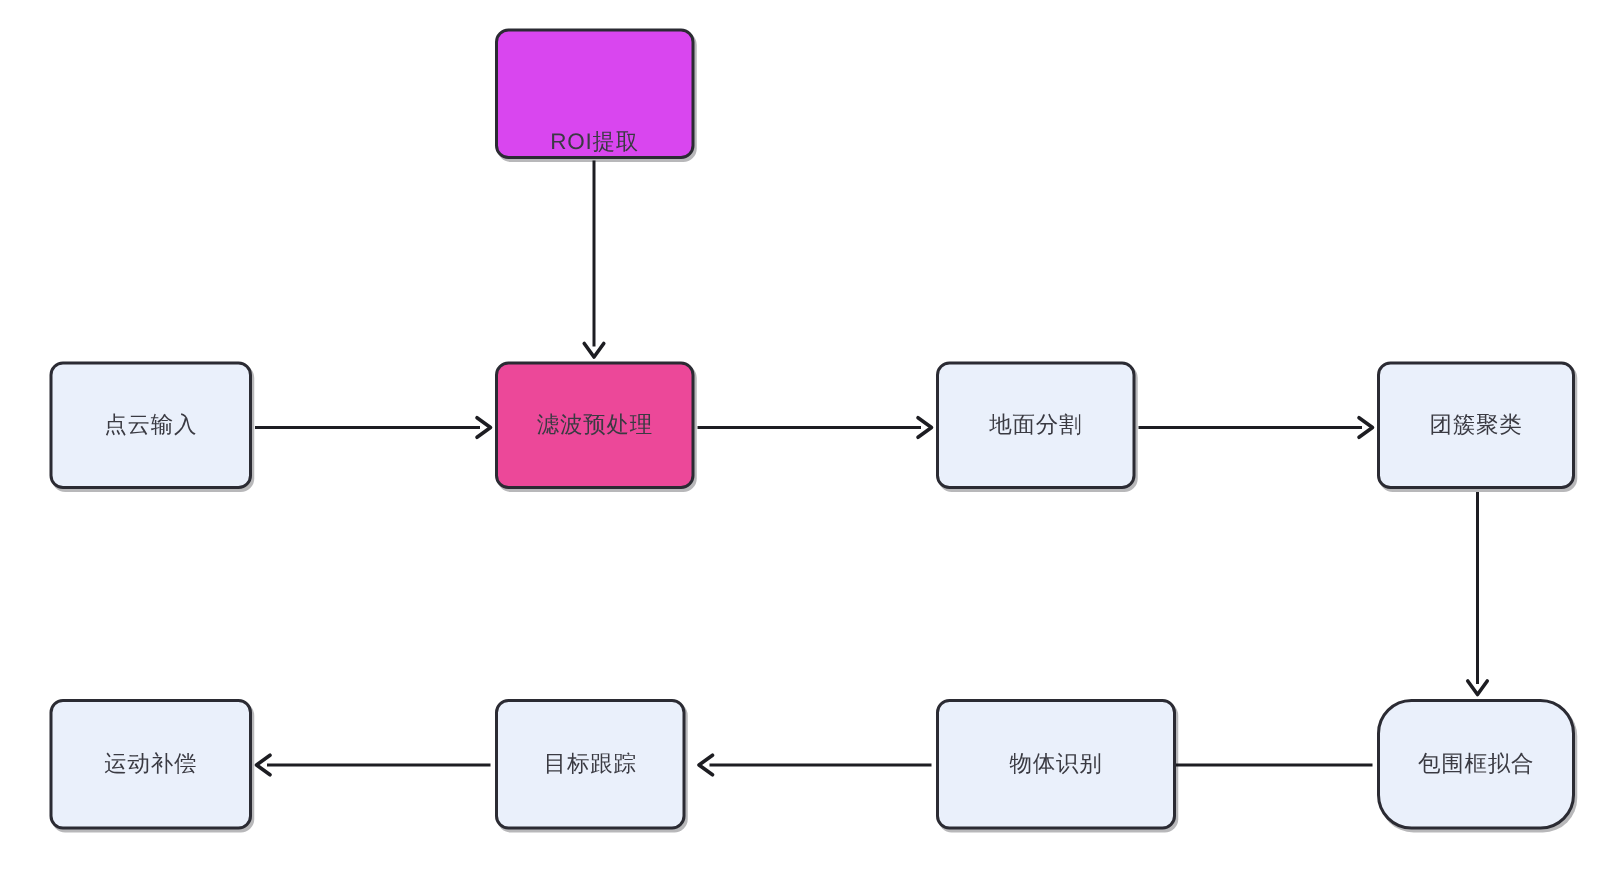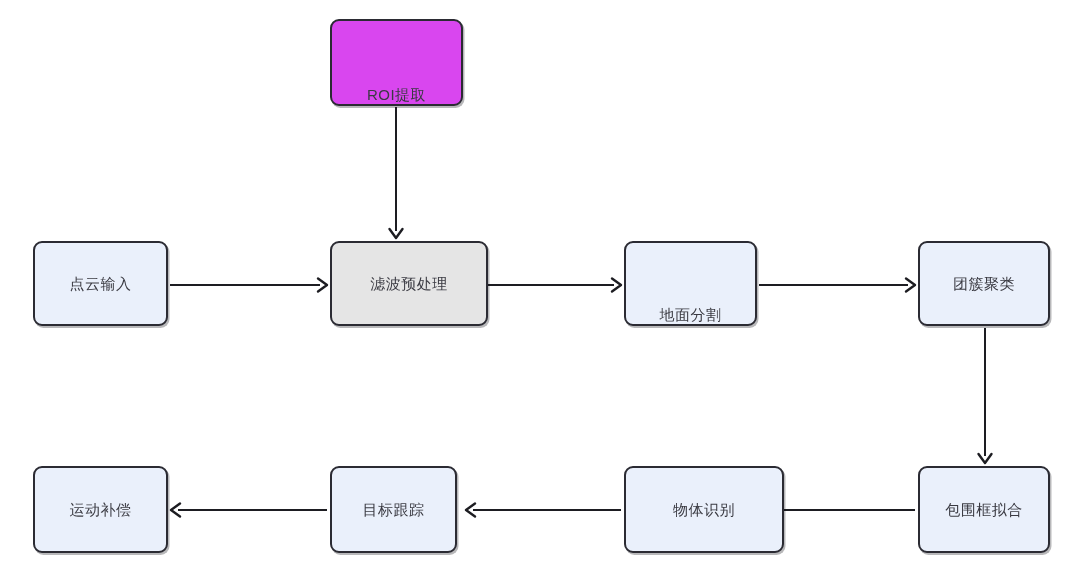--- a/index.html
+++ b/index.html
@@ -85,34 +85,34 @@
           <polyline points="180,503.5 171,510 180,516.5" fill="none" stroke="#1d1d22" stroke-width="2.4" stroke-linecap="round" stroke-linejoin="round"></polyline>
         </g>
       </svg>
     </div>
     <div class="node" style="left: 330px; top: 19px; width: 133px; height: 87px; background: #d946ef; border-color: rgb(43, 43, 51); color: rgb(58, 58, 66); align-items: flex-end;">
       <span class="node-label">ROI提取</span>
     </div>
     <div class="node" style="left: 33px; top: 241px; width: 135px; height: 85px; background: rgb(234, 240, 251); border-color: rgb(43, 43, 51); color: rgb(58, 58, 66);">
       <span class="node-label">点云输入</span>
     </div>
-    <div class="node" style="left: 330px; top: 241px; width: 158px; height: 85px; background: #e5e5e5; border-color: rgb(43, 43, 51); color: rgb(58, 58, 66);">
+    <div class="node" style="left: 330px; top: 241px; width: 133px; height: 85px; background: #ec4899; border-color: rgb(43, 43, 51); color: rgb(58, 58, 66);">
       <span class="node-label">滤波预处理</span>
     </div>
-    <div class="node" style="left: 624px; top: 241px; width: 133px; height: 85px; background: rgb(234, 240, 251); border-color: rgb(43, 43, 51); color: rgb(58, 58, 66); align-items: flex-end;">
+    <div class="node" style="left: 624px; top: 241px; width: 133px; height: 85px; background: rgb(234, 240, 251); border-color: rgb(43, 43, 51); color: rgb(58, 58, 66);">
       <span class="node-label">地面分割</span>
     </div>
     <div class="node" style="left: 33px; top: 466px; width: 135px; height: 87px; background: rgb(234, 240, 251); border-color: rgb(43, 43, 51); color: rgb(58, 58, 66);">
       <span class="node-label">运动补偿</span>
     </div>
     <div class="node" style="left: 918px; top: 241px; width: 132px; height: 85px; background: rgb(234, 240, 251); border-color: rgb(43, 43, 51); color: rgb(58, 58, 66);">
       <span class="node-label">团簇聚类</span>
     </div>
     <div class="node" style="left: 330px; top: 466px; width: 127px; height: 87px; background: rgb(234, 240, 251); border-color: rgb(43, 43, 51); color: rgb(58, 58, 66);">
       <span class="node-label">目标跟踪</span>
     </div>
     <div class="node" style="left: 624px; top: 466px; width: 160px; height: 87px; background: rgb(234, 240, 251); border-color: rgb(43, 43, 51); color: rgb(58, 58, 66);">
       <span class="node-label">物体识别</span>
     </div>
-    <div class="node" style="left: 918px; top: 466px; width: 132px; height: 87px; background: rgb(234, 240, 251); border-color: rgb(43, 43, 51); color: rgb(58, 58, 66);">
+    <div class="node" style="left: 918px; top: 466px; width: 132px; height: 87px; background: rgb(234, 240, 251); border-color: rgb(43, 43, 51); color: rgb(58, 58, 66); border-radius: 23px;">
       <span class="node-label">包围框拟合</span>
     </div>
   </div>
 
 </body></html>

